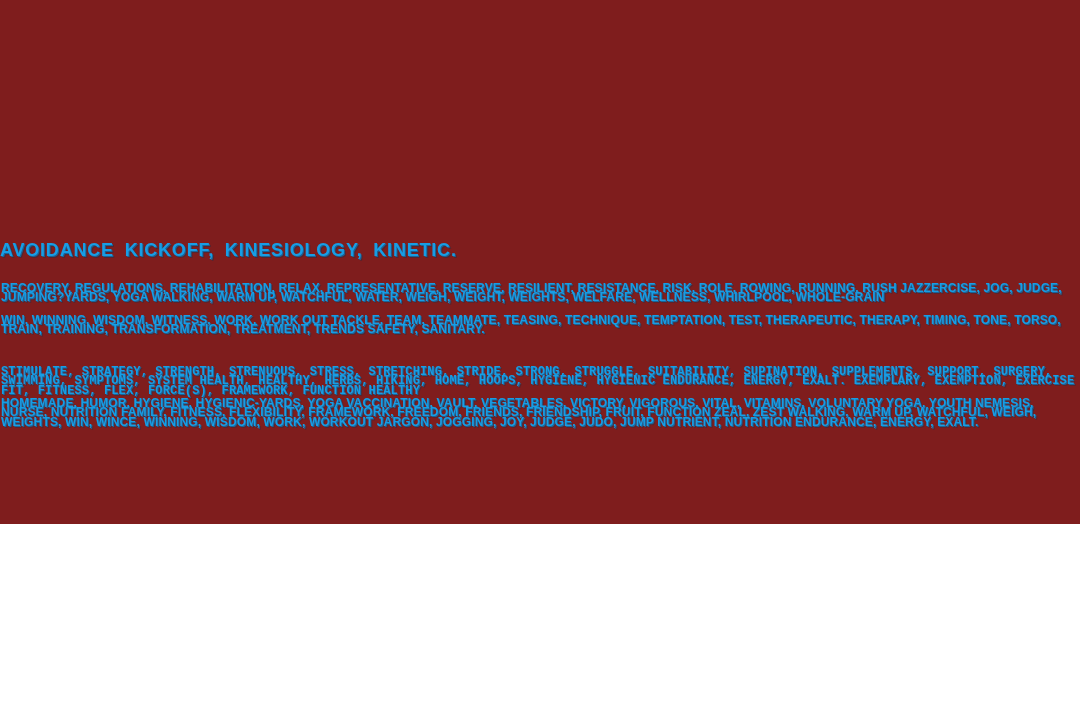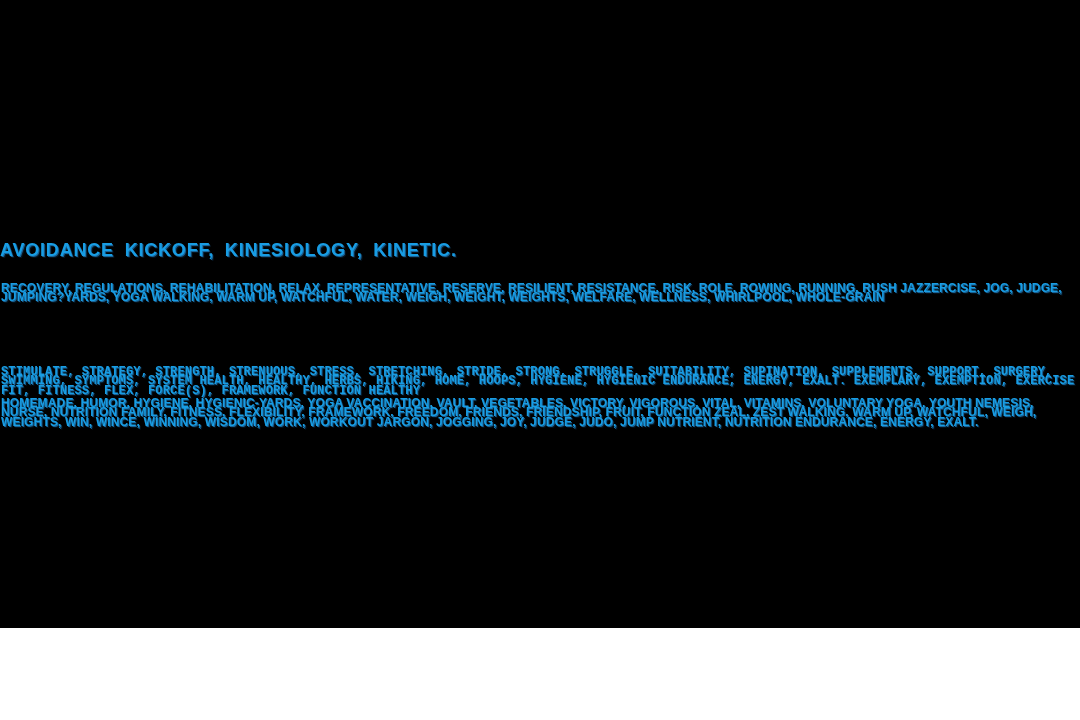--- a/index.html
+++ b/index.html
@@ -2,22 +2,22 @@
 <html><head>
 <meta charset="utf-8">
 <style>
   html, body {
     margin: 0;
     padding: 0;
   }
   .page {
     position: relative;
     width: 1080px;
-    height: 628px;
-    background: #000000;
+    height: 524px;
+    background: #7f1d1d;
     overflow: hidden;
     font-family: "Liberation Sans", sans-serif;
   }
   .heading {
     position: absolute;
     left: 0;
     top: 240px;
     margin: 0;
     width: 1080px;
     color: #189de4;
@@ -47,18 +47,19 @@
   .p5 { top: 398px; }
 </style>
 </head>
 <body>
 
 <div class="page">
   <h1 class="heading">AVOIDANCE KICKOFF, KINESIOLOGY, KINETIC.</h1>
 
   <p class="para p1">RECOVERY, REGULATIONS, REHABILITATION, RELAX, REPRESENTATIVE, RESERVE, RESILIENT, RESISTANCE, RISK, ROLE, ROWING, RUNNING, RUSH JAZZERCISE, JOG, JUDGE, JUMPING?YARDS, YOGA WALKING, WARM UP, WATCHFUL, WATER, WEIGH, WEIGHT, WEIGHTS, WELFARE, WELLNESS, WHIRLPOOL, WHOLE-GRAIN</p>
 
+  <p class="para p2">WIN, WINNING, WISDOM, WITNESS, WORK, WORK OUT TACKLE, TEAM, TEAMMATE, TEASING, TECHNIQUE, TEMPTATION, TEST, THERAPEUTIC, THERAPY, TIMING, TONE, TORSO, TRAIN, TRAINING, TRANSFORMATION, TREATMENT, TRENDS SAFETY, SANITARY.</p>
 
 
   <p class="para p4">STIMULATE, STRATEGY, STRENGTH, STRENUOUS, STRESS, STRETCHING, STRIDE, STRONG, STRUGGLE, SUITABILITY, SUPINATION, SUPPLEMENTS, SUPPORT, SURGERY, SWIMMING, SYMPTOMS, SYSTEM HEALTH, HEALTHY, HERBS, HIKING, HOME, HOOPS, HYGIENE, HYGIENIC ENDURANCE, ENERGY, EXALT. EXEMPLARY, EXEMPTION, EXERCISE FIT, FITNESS, FLEX, FORCE(S), FRAMEWORK, FUNCTION HEALTHY</p>
 
   <p class="para p5">HOMEMADE, HUMOR, HYGIENE, HYGIENIC-YARDS, YOGA VACCINATION, VAULT, VEGETABLES, VICTORY, VIGOROUS, VITAL, VITAMINS, VOLUNTARY YOGA, YOUTH NEMESIS, NURSE, NUTRITION FAMILY, FITNESS, FLEXIBILITY, FRAMEWORK, FREEDOM, FRIENDS, FRIENDSHIP, FRUIT, FUNCTION ZEAL, ZEST WALKING, WARM UP, WATCHFUL, WEIGH, WEIGHTS, WIN, WINCE, WINNING, WISDOM, WORK, WORKOUT JARGON, JOGGING, JOY, JUDGE, JUDO, JUMP NUTRIENT, NUTRITION ENDURANCE, ENERGY, EXALT.</p>
 </div>
 
 </body></html>

